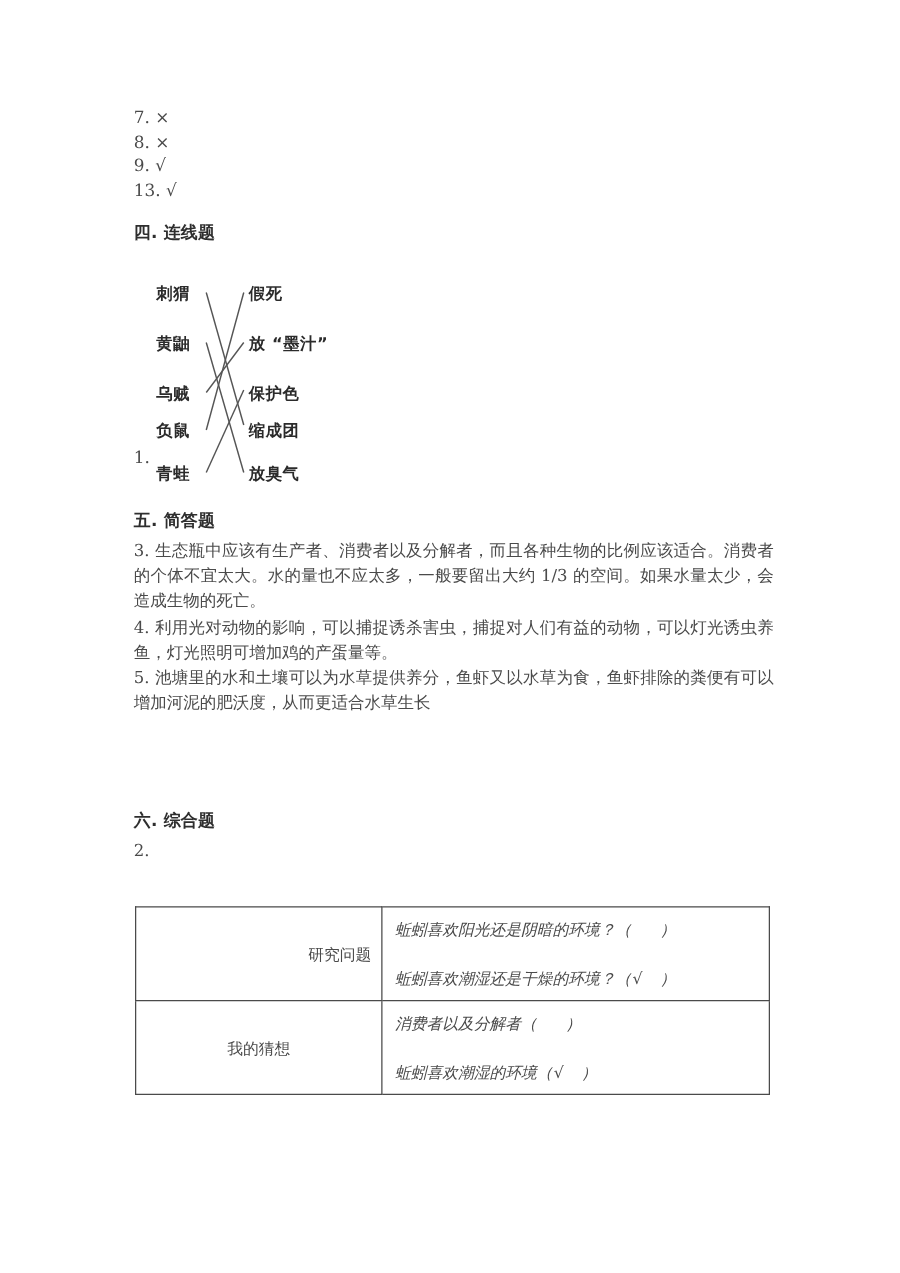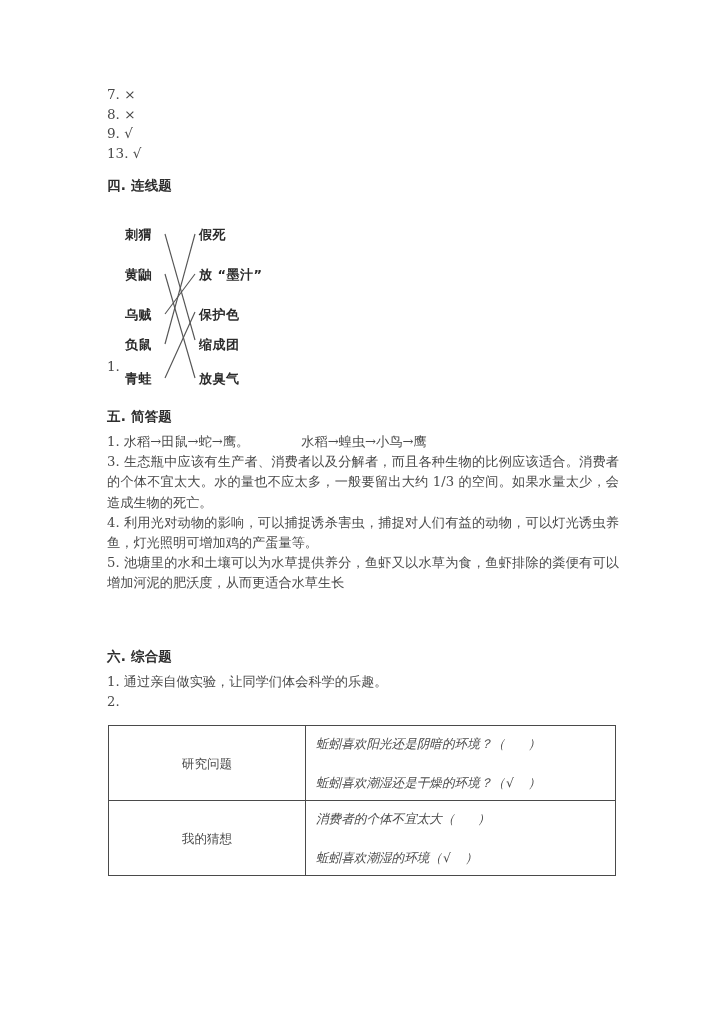--- a/index.html
+++ b/index.html
@@ -119,21 +119,21 @@
     padding: 0;
     vertical-align: middle;
   }
   .col-label { width: 197px; }
   .col-body  { width: 310px; }
 
   .cell-label {
     padding: 6px 8px;
     line-height: 19px;
   }
-  .label-left   { text-align: center; }
+  .label-left   { text-align: right; }
   .label-center { text-align: center; }
 
   .cell-body {
     padding: 8px 0 8px 10px;
     line-height: 19px;
   }
   .cell-body .q-line { margin: 0; font-style: italic; }
   .cell-body .q-spacer { height: 20px; }
   .paren { letter-spacing: 1px; }
   .mark-space { display: inline-block; width: 22px; }
@@ -185,30 +185,28 @@
       <div class="match-item" style="top:54px">放 “墨汁”</div>
       <div class="match-item" style="top:94px">保护色</div>
       <div class="match-item" style="top:124px">缩成团</div>
       <div class="match-item" style="top:158px">放臭气</div>
     </div>
   </div>
 
   <div class="heading" id="heading-5">五. 简答题</div>
 
   <div class="para-block" id="answers-5">
-    <p class="para"><span>1.</span> <span>水稻→田鼠→蛇→鹰。</span><span class="gap"></span><span>水稻→蝗虫→小鸟→鹰</span></p>
     <p class="para"><span>3.</span> <span>生态瓶中应该有生产者、消费者以及分解者，而且各种生物的比例应该适合。消费者的个体不宜太大。水的量也不应太多，一般要留出大约 1/3 的空间。如果水量太少，会造成生物的死亡。</span></p>
     <p class="para"><span>4.</span> <span>利用光对动物的影响，可以捕捉诱杀害虫，捕捉对人们有益的动物，可以灯光诱虫养鱼，灯光照明可增加鸡的产蛋量等。</span></p>
     <p class="para"><span>5.</span> <span>池塘里的水和土壤可以为水草提供养分，鱼虾又以水草为食，鱼虾排除的粪便有可以增加河泥的肥沃度，从而更适合水草生长</span></p>
   </div>
 
   <div class="heading" id="heading-6">六. 综合题</div>
 
   <div class="para-block" id="answers-6">
-    <p class="para"><span>1.</span> <span>通过亲自做实验，让同学们体会科学的乐趣。</span></p>
     <p class="para"><span>2.</span><span></span></p>
   </div>
 
   <table class="exp-table">
     <colgroup>
         <col class="col-label">
         <col class="col-body">
       </colgroup>
     <tbody>
       <tr class="row-tall">
@@ -223,21 +221,21 @@
           </div>
         </td>
       </tr>
 
       <tr class="row-tall">
         <td>
           <div class="cell-label label-center">我的猜想</div>
         </td>
         <td>
           <div class="cell-body">
-            <div class="q-line"><span>消费者的个体不宜太大</span><span class="paren">（</span><span class="mark-space"></span><span class="paren">）</span></div>
+            <div class="q-line"><span>消费者以及分解者</span><span class="paren">（</span><span class="mark-space"></span><span class="paren">）</span></div>
             <div class="q-spacer"></div>
             <div class="q-line"><span>蚯蚓喜欢潮湿的环境</span><span class="paren">（</span><span class="mark-space">√</span><span class="paren">）</span></div>
           </div>
         </td>
       </tr>
 
     </tbody>
   </table>
 
 </div>

